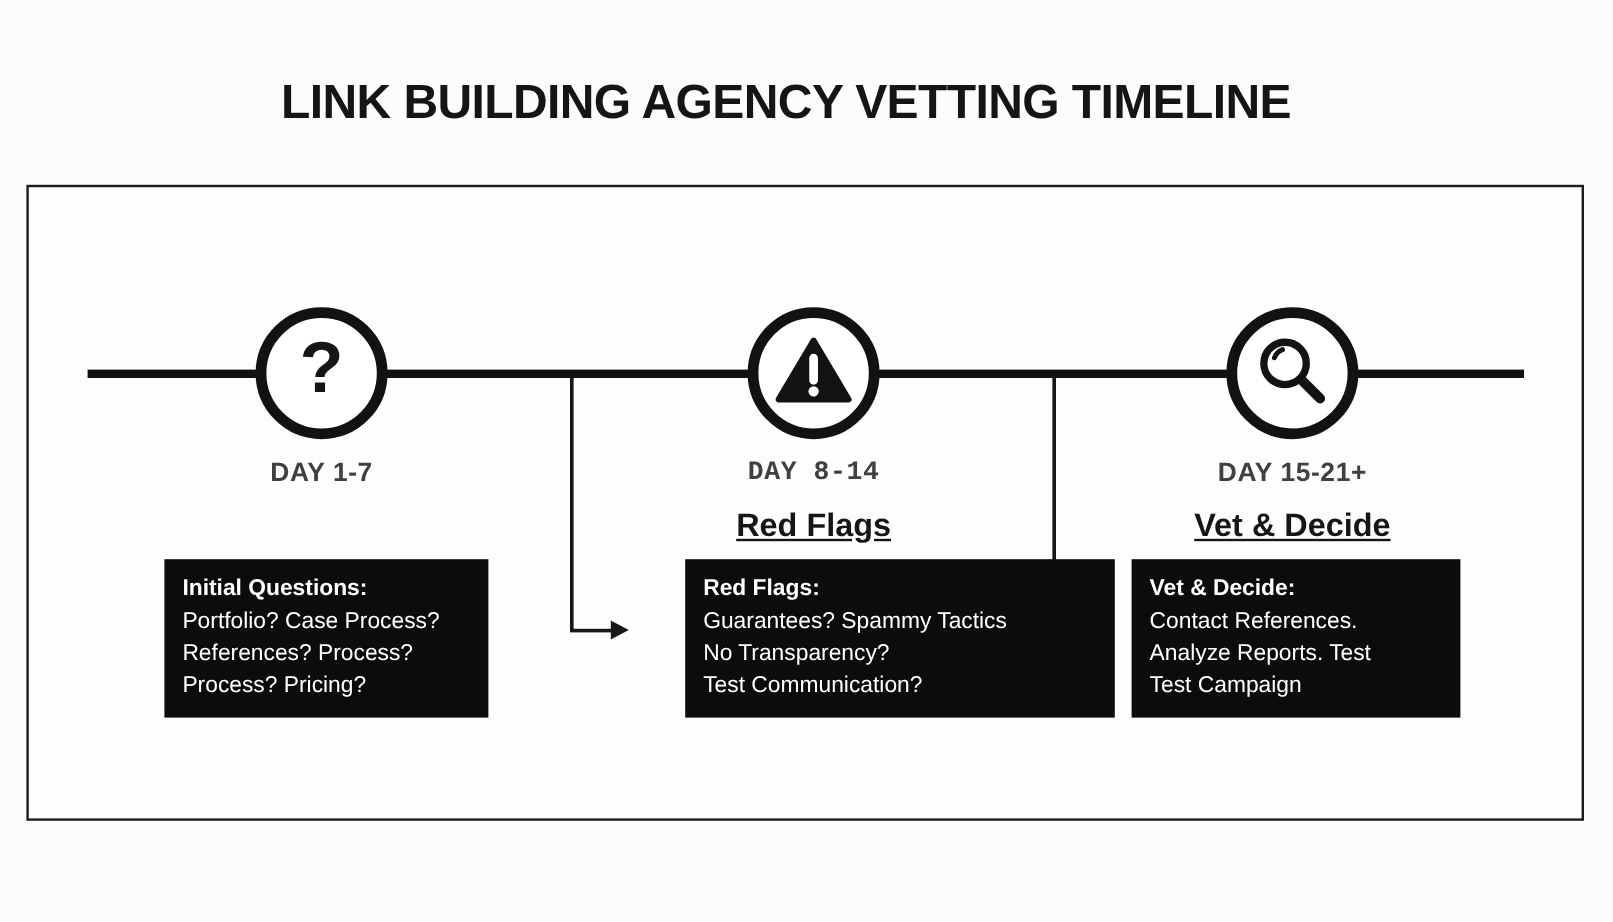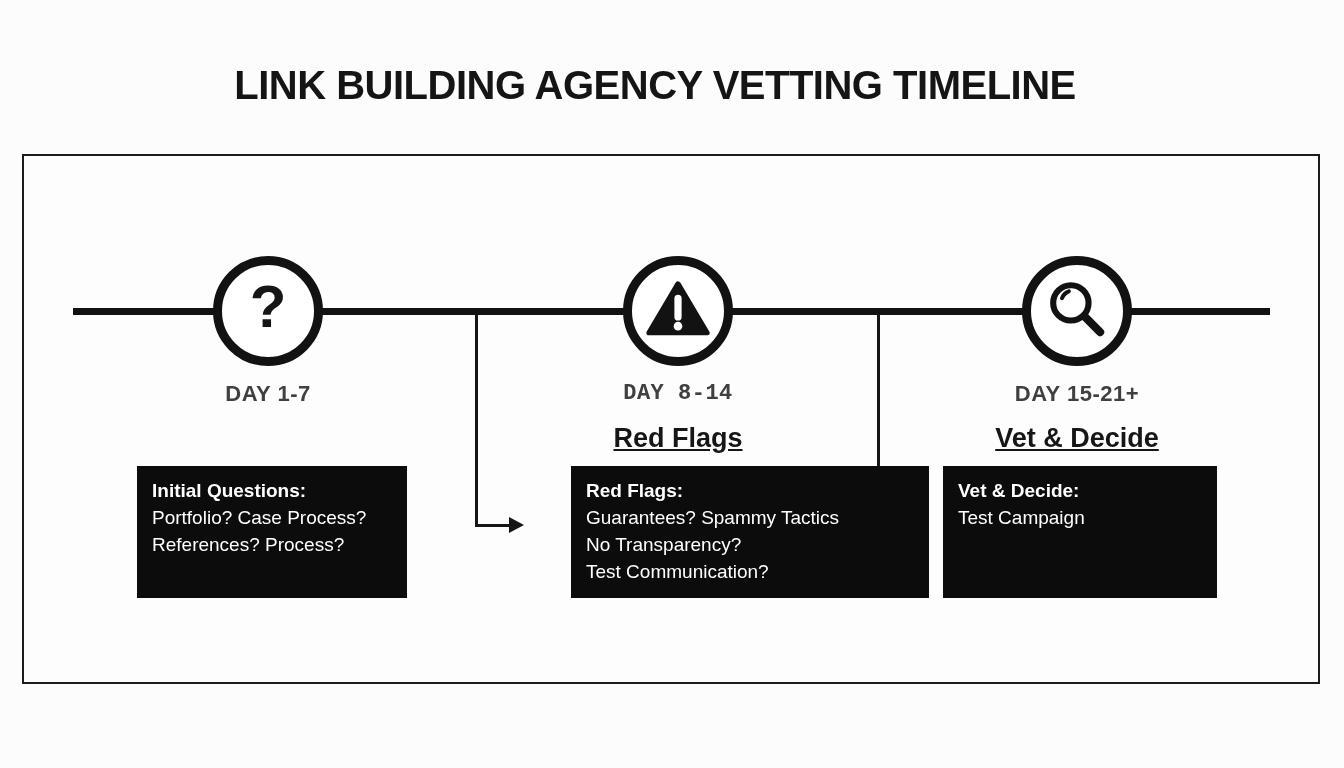--- a/index.html
+++ b/index.html
@@ -173,25 +173,28 @@
     </svg>
   </span>
 </div>
 <div class="day-label day-3">DAY 15-21+</div>
 <div class="sub-label sub-3">Vet &amp; Decide</div>
 
 <div class="info-box box-1">
   <div class="heading">Initial Questions:</div>
   <div>Portfolio? Case Process?</div>
   <div>References? Process?</div>
+  <div>Process? Pricing?</div>
 </div>
 
 <div class="info-box box-2">
   <div class="heading">Red Flags:</div>
   <div>Guarantees? Spammy Tactics</div>
   <div>No Transparency?</div>
   <div>Test Communication?</div>
 </div>
 
 <div class="info-box box-3">
   <div class="heading">Vet &amp; Decide:</div>
+  <div>Contact References.</div>
+  <div>Analyze Reports. Test</div>
   <div>Test Campaign</div>
 </div>
 
 </body></html>

